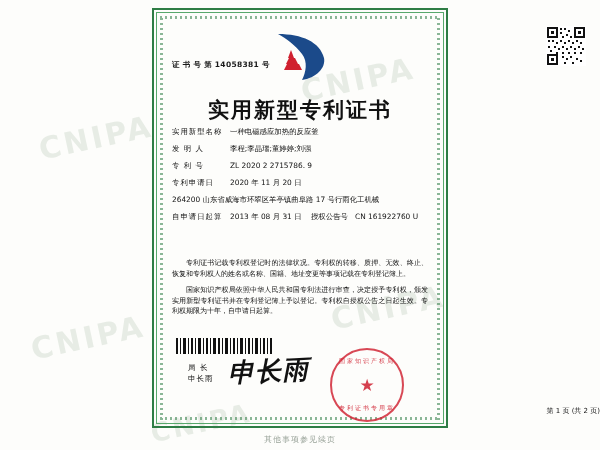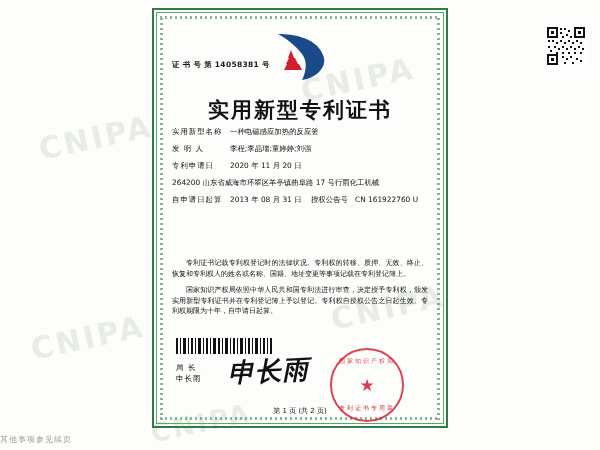--- a/index.html
+++ b/index.html
@@ -150,21 +150,21 @@
   .barcode {
     position: absolute;
     left: 176px;
     top: 338px;
     width: 96px;
     height: 16px;
   }
   
   .sig-label {
     position: absolute;
-    left: 176px;
+    left: 188px;
     top: 362px;
     font-size: 7.5px;
     color: #111;
     line-height: 1.5;
     letter-spacing: 1px;
   }
   .sig-script {
     position: absolute;
     left: 228px;
     top: 354px;
@@ -211,30 +211,30 @@
     opacity: .85;
   }
   .seal-text-top { top: 9px; }
   .seal-text-bottom { bottom: 9px; }
   
   .page-num {
     position: absolute;
     left: 0;
     right: 0;
     top: 406px;
-    text-align: center;
+    text-align: right;
     font-size: 7px;
     color: #111;
   }
   .bottom-note {
     position: absolute;
     left: 0;
     right: 0;
     top: 434px;
-    text-align: left;
+    text-align: center;
     font-size: 8px;
     color: #9aa49a;
     letter-spacing: 1px;
   }
 </style>
 </head>
 <body>
 
 <div class="page">
 
@@ -319,20 +319,24 @@
   <div class="fields">
     <div class="field-row">
       <div class="field-label">实用新型名称</div>
       <div class="field-value">一种电磁感应加热的反应釜</div>
     </div>
     <div class="field-row">
       <div class="field-label">发 明 人</div>
       <div class="field-value">李程;李晶瑞;董婷婷;刘强</div>
     </div>
     <div class="field-row">
+      <div class="field-label">专 利 号</div>
+      <div class="field-value">ZL 2020 2 2715786. 9</div>
+    </div>
+    <div class="field-row">
       <div class="field-label">专利申请日</div>
       <div class="field-value">2020 年 11 月 20 日</div>
     </div>
     <div class="field-row">
       <div class="field-value">264200 山东省威海市环翠区羊亭镇曲阜路 17 号行雨化工机械</div>
     </div>
     <div class="field-row">
       <div class="field-label">自申请日起算</div>
       <div class="field-value">
         <span>2013 年 08 月 31 日</span>

